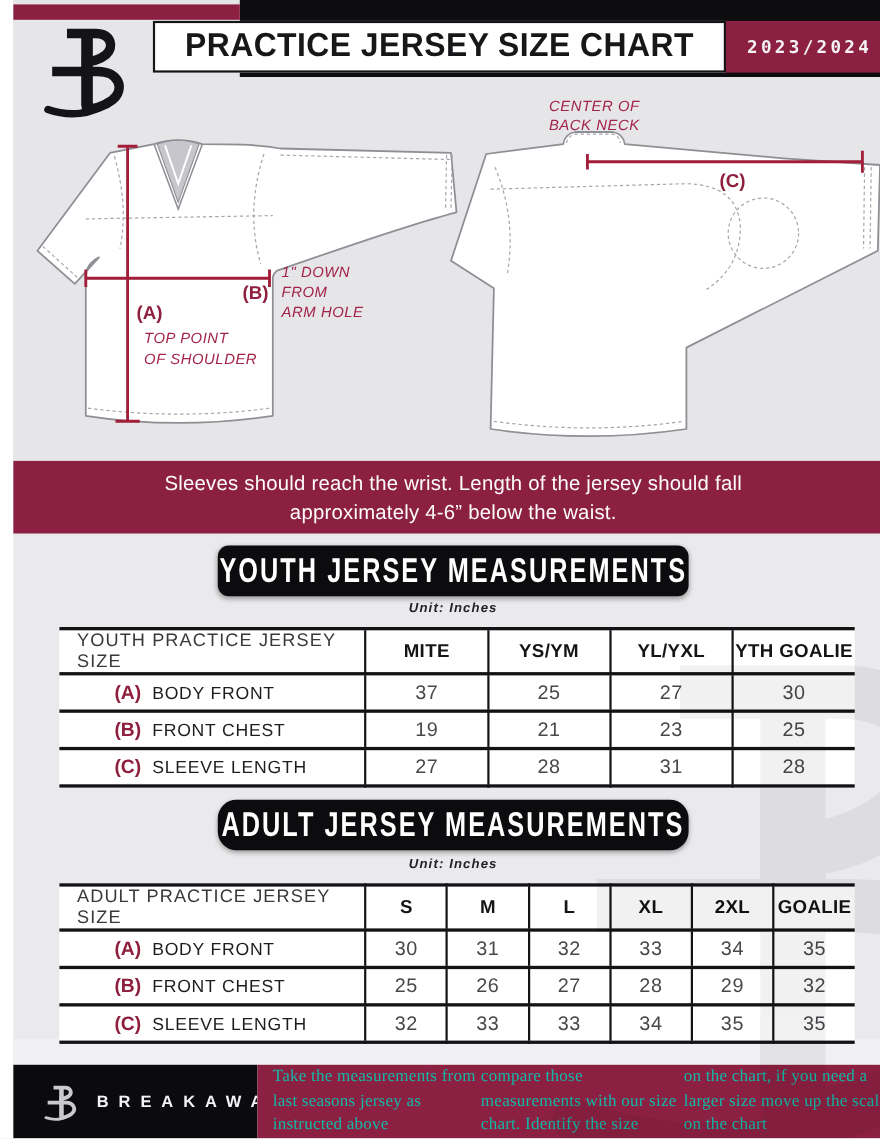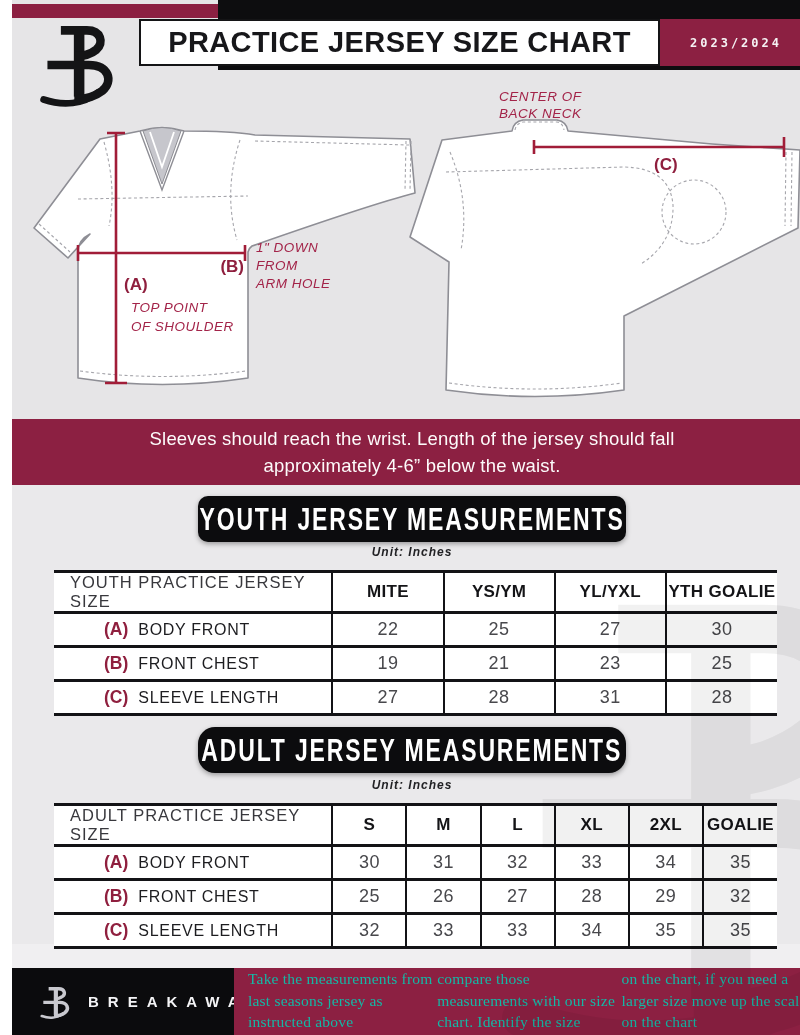--- a/index.html
+++ b/index.html
@@ -16,21 +16,21 @@
   .logo-box{position:absolute;left:22px;top:16px;width:96px;height:96px;color:#141416;}
   .title-box{
     position:absolute;left:127px;top:19px;width:521px;height:47px;background:#fff;
     border:2px solid #141416;box-sizing:border-box;display:flex;align-items:center;justify-content:center;
   }
   .title-text{font-weight:bold;font-size:29px;letter-spacing:.4px;color:#17171a;transform:scaleY(1.04);white-space:nowrap;}
   .season-box{
     position:absolute;left:648px;top:19px;width:152px;height:47px;background:var(--maroon,#8c2042);
     display:flex;align-items:center;justify-content:center;
   }
-  .season-text{font-family:"DejaVu Sans Mono",monospace;font-weight:bold;font-size:12px;letter-spacing:3px;color:#f5f2f3;}
+  .season-text{font-family:"DejaVu Sans Mono",monospace;font-weight:bold;font-size:16px;letter-spacing:3px;color:#f5f2f3;}
 
   
   .diagram{position:absolute;left:0;top:70px;width:800px;height:349px;}
   .jersey-body{fill:#fff;stroke:#8e8e95;stroke-width:1.6;stroke-linejoin:round;}
   .stitch{fill:none;stroke:#a6a6ac;stroke-width:1.1;stroke-dasharray:3 2.6;}
   .mline{fill:none;stroke:#a11d38;stroke-width:2.6;}
   .mlabel-bold{font-family:"Liberation Sans",sans-serif;font-weight:bold;font-size:17px;fill:#8f1f3e;}
   .mnote{font-family:"Liberation Sans",sans-serif;font-style:italic;font-size:13.5px;fill:#a32449;letter-spacing:.5px;}
 
   
@@ -188,21 +188,21 @@
             <th class="lbl-h">YOUTH PRACTICE JERSEY SIZE</th>
             <th class="num-h">MITE</th>
             <th class="num-h">YS/YM</th>
             <th class="num-h">YL/YXL</th>
             <th class="num-h">YTH GOALIE</th>
           </tr>
         </thead>
         <tbody>
           <tr>
             <td class="row-label"><span class="mkey">(A)</span><span class="mlabel">BODY FRONT</span></td>
-            <td class="num">22</td>
+            <td class="num">37</td>
             <td class="num">25</td>
             <td class="num">27</td>
             <td class="num">30</td>
           </tr>
           <tr>
             <td class="row-label"><span class="mkey">(B)</span><span class="mlabel">FRONT CHEST</span></td>
             <td class="num">19</td>
             <td class="num">21</td>
             <td class="num">23</td>
             <td class="num">25</td>

